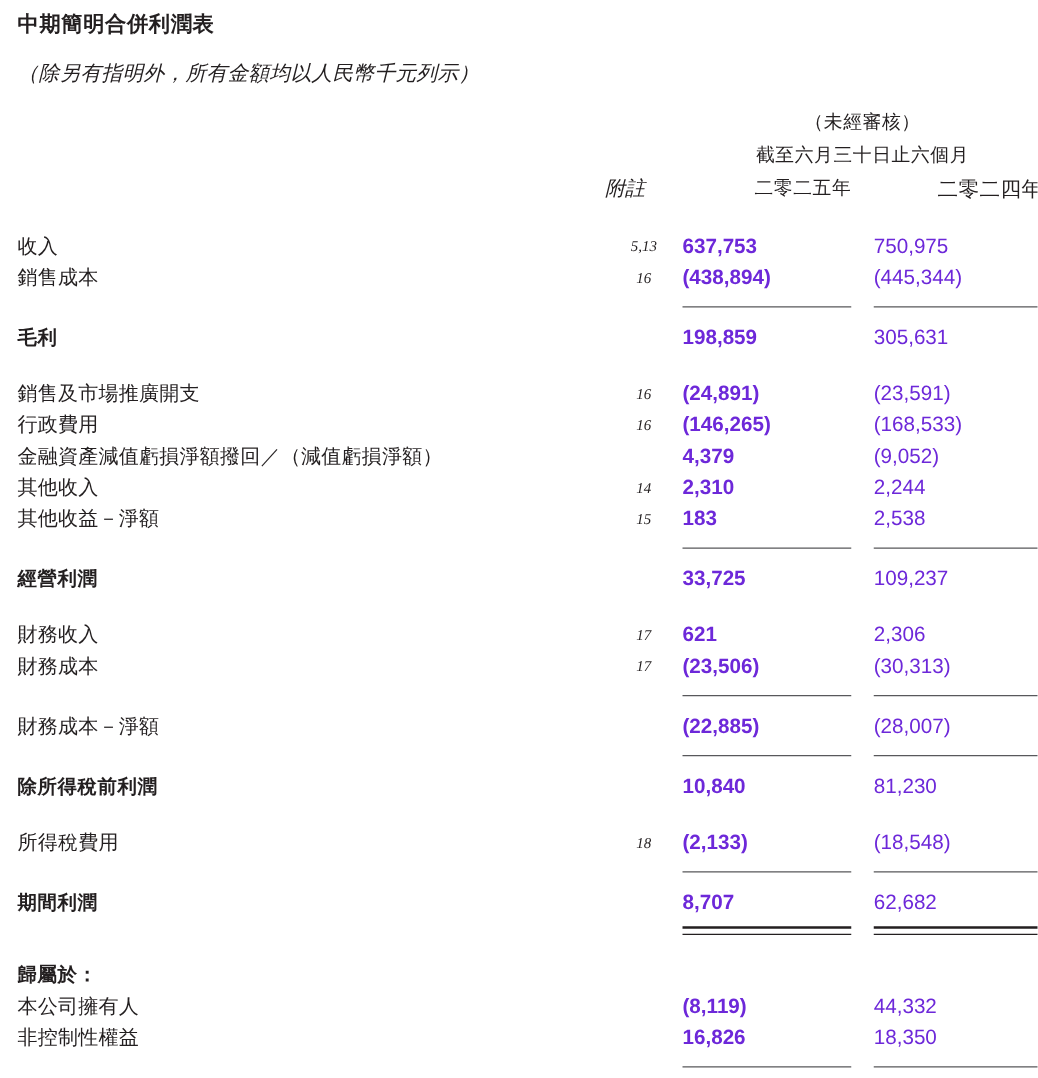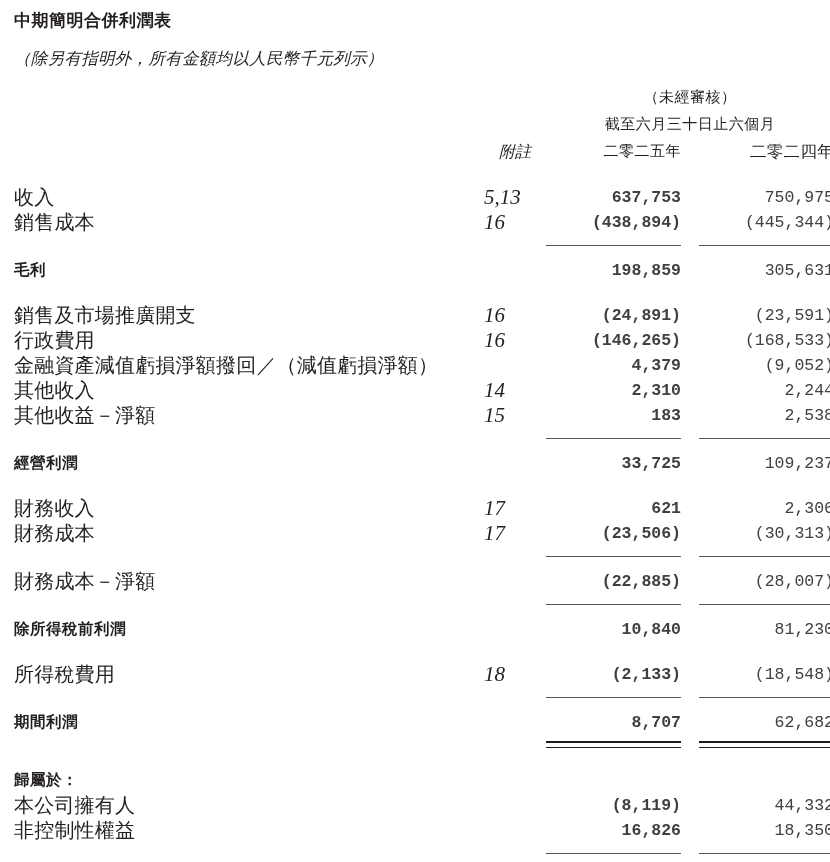--- a/index.html
+++ b/index.html
@@ -83,21 +83,20 @@
     letter-spacing: 0.5px;
     white-space: nowrap;
     color: #231f20;
   }
   .hdr-note {
     font-family: "Liberation Serif", "DejaVu Serif", serif;
     font-style: italic;
     font-weight: normal;
     font-size: 16px;
     line-height: 27px;
-    text-align: center;
     color: #231f20;
   }
   .hdr-year {
     font-family: Liberation Serif, serif;
     font-weight: bold;
     font-size: 15px;
     line-height: 27px;
     text-align: right;
     letter-spacing: 0.5px;
     white-space: nowrap;
@@ -108,50 +107,51 @@
     font-weight: normal;
     font-size: 16.5px;
     letter-spacing: 0.3px;
   }
 
   
   tr.row td { height: 25px; }
 
   .label {
     font-family: "Liberation Serif", "DejaVu Serif", serif;
-    font-size: 20px;
+    font-size: 16px;
     line-height: 25px;
     letter-spacing: 0.2px;
     white-space: nowrap;
     color: #231f20;
   }
   .label.bold {
     font-family: "DejaVu Sans", "Liberation Sans", sans-serif;
     font-weight: bold;
     font-size: 15.5px;
     letter-spacing: 0.5px;
     margin-top: 12px;
   }
 
   .note {
     font-family: "Liberation Serif", "DejaVu Serif", serif;
     font-style: italic;
-    font-size: 21px;
+    font-size: 12px;
     line-height: 25px;
+    text-align: center;
     color: #231f20;
     white-space: nowrap;
   }
 
   .num {
-    font-family: Liberation Mono, monospace;
+    font-family: Liberation Sans, sans-serif;
     font-size: 16.5px;
     line-height: 25px;
-    text-align: right;
-    white-space: nowrap;
-    color: #404040;
+    text-align: left;
+    white-space: nowrap;
+    color: #6d28d9;
   }
   .num.cur { font-weight: bold; }
 
   
   tr.sp-sm td { height: 12px; }
   tr.sp-md td { height: 20px; }
 
   
   .rule-single {
     border-top: 1.6px solid #58585b;

